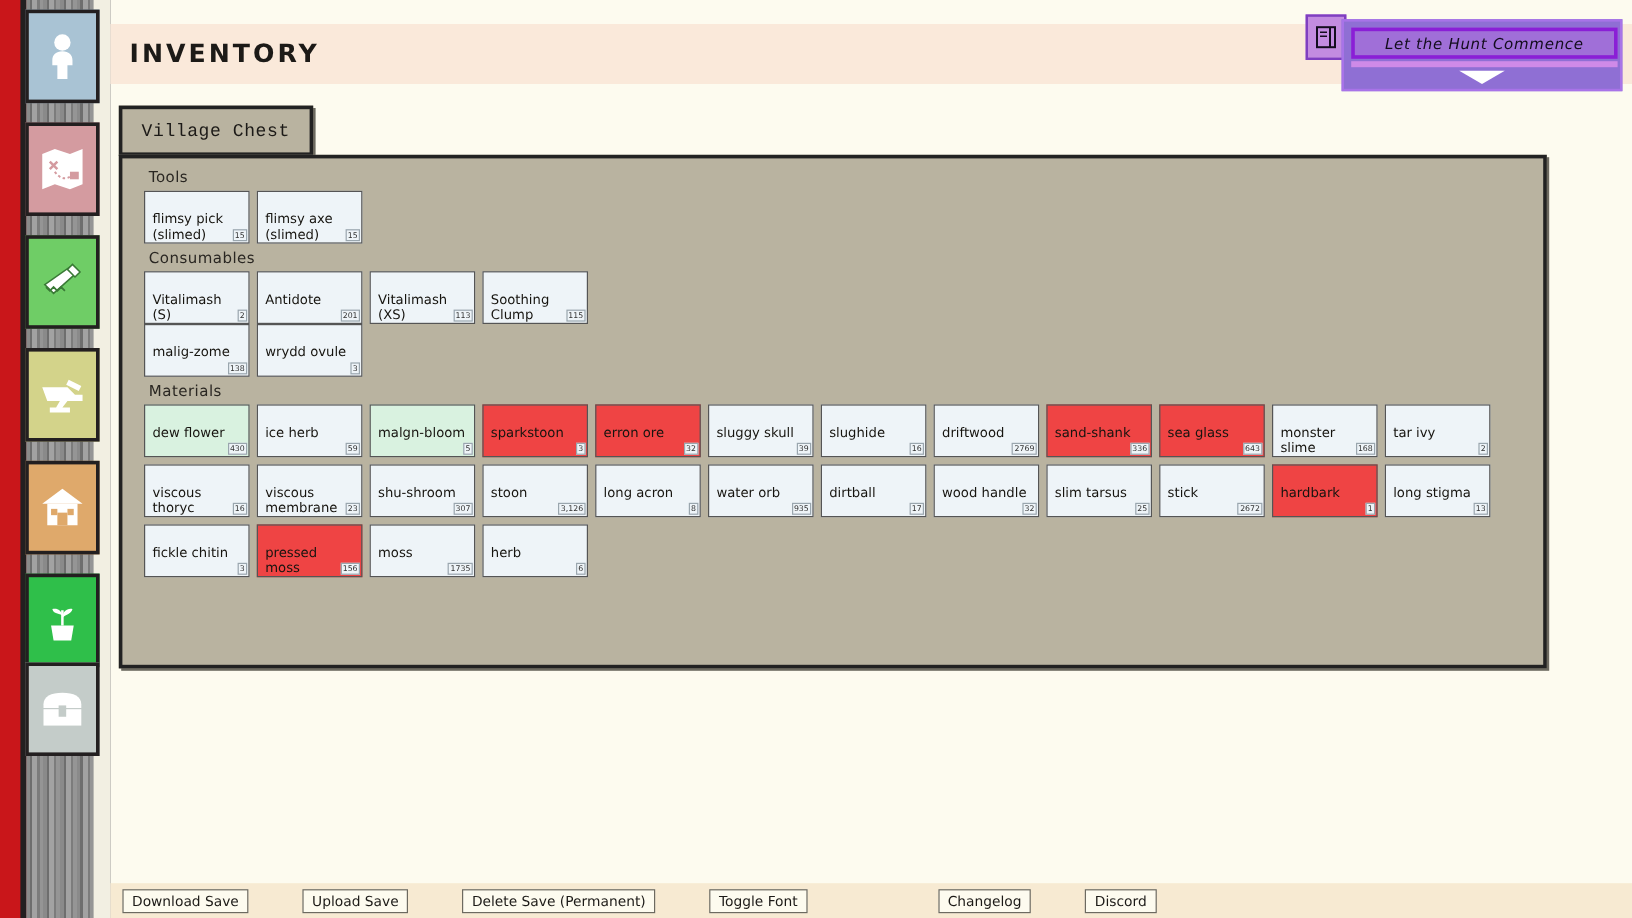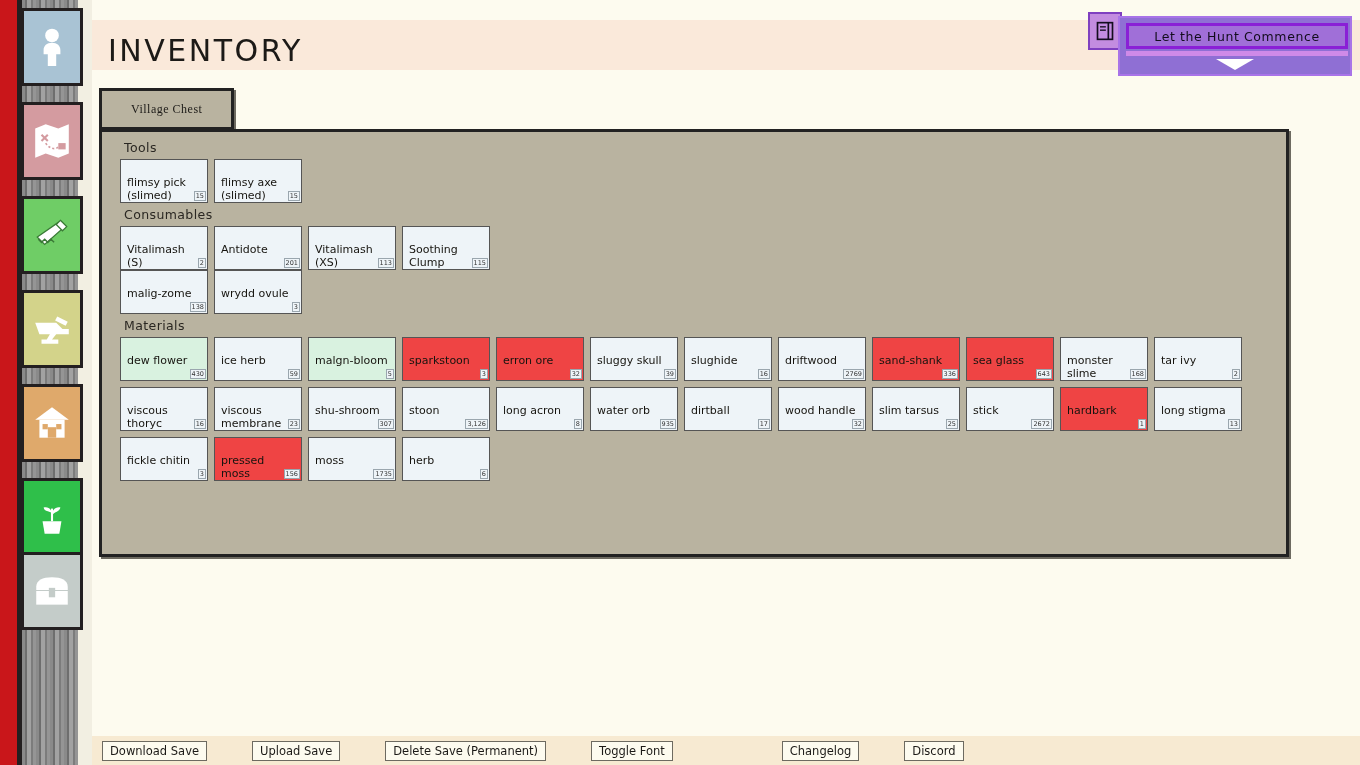--- a/index.html
+++ b/index.html
@@ -54,38 +54,38 @@
   .nav-garden    { background: #2fbf4a; }
   .nav-chest     { background: #c4ccc9; }
 
   
   #hdr-band {
     position: absolute; left: 92px; top: 20px; width: 1268px; height: 50px;
     background: #fae9da;
   }
   #page-title {
     position: absolute; left: 108px; top: 33px;
-    font-size: 30px; letter-spacing: 2.5px; font-weight: 400;
+    font-size: 21px; letter-spacing: 2.5px; font-weight: 700;
     color: #1c1a17; font-family: "DejaVu Sans", sans-serif;
     text-transform: uppercase;
   }
 
   
   #hunt {
     position: absolute; left: 1088px; top: 12px; width: 268px; height: 64px;
   }
   #hunt-book {
     position: absolute; left: 0; top: 0; width: 34px; height: 38px;
     background: #c38ce0; border: 2px solid #7f3fc0;
     display: flex; align-items: center; justify-content: center;
     cursor: pointer;
   }
   #hunt-panel {
     position: absolute; left: 30px; top: 4px; width: 234px; height: 60px;
-    background: #8f6fd4; border: 2px solid #a873e8;
+    background: #8f6fd4; border: 2px solid #a873e8; font-style: italic;
   }
   #hunt-bar {
     position: absolute; left: 6px; top: 5px; width: 222px; height: 26px;
     background: #a06fd8; border: 3px solid #8a1fd6;
     display: flex; align-items: center; justify-content: center;
   }
   #hunt-label {
     font-size: 12.5px; color: #120c1c; letter-spacing: .6px; white-space: nowrap;
     font-family: "DejaVu Sans", sans-serif;
   }
@@ -97,25 +97,25 @@
     position: absolute; left: 50%; top: 41px; transform: translateX(-50%);
     width: 0; height: 0; border-left: 19px solid transparent;
     border-right: 19px solid transparent; border-top: 11px solid #ffffff;
     cursor: pointer;
   }
 
   
   #tabrow { position: absolute; left: 99px; top: 88px; }
   .tab {
     display: inline-flex; align-items: center;
-    height: 42px; padding: 0 29px;
+    height: 42px; padding: 0 16px;
     background: #b9b3a0; border: 3px solid #222;
     box-shadow: 2px 2px 0 #6d6a60;
-    font-size: 12px; color: #1c1a17; letter-spacing: .5px;
-    font-family: Liberation Serif, serif; cursor: pointer;
+    font-size: 15px; color: #1c1a17; letter-spacing: .5px;
+    font-family: Liberation Mono, monospace; cursor: pointer;
   }
 
   
   #panel {
     position: absolute; left: 99px; top: 129px; width: 1190px; height: 428px;
     background: #b9b3a0; border: 3px solid #222;
     box-shadow: 2px 2px 0 #6d6a60;
     padding: 4px 18px;
   }
   .cat-label {

